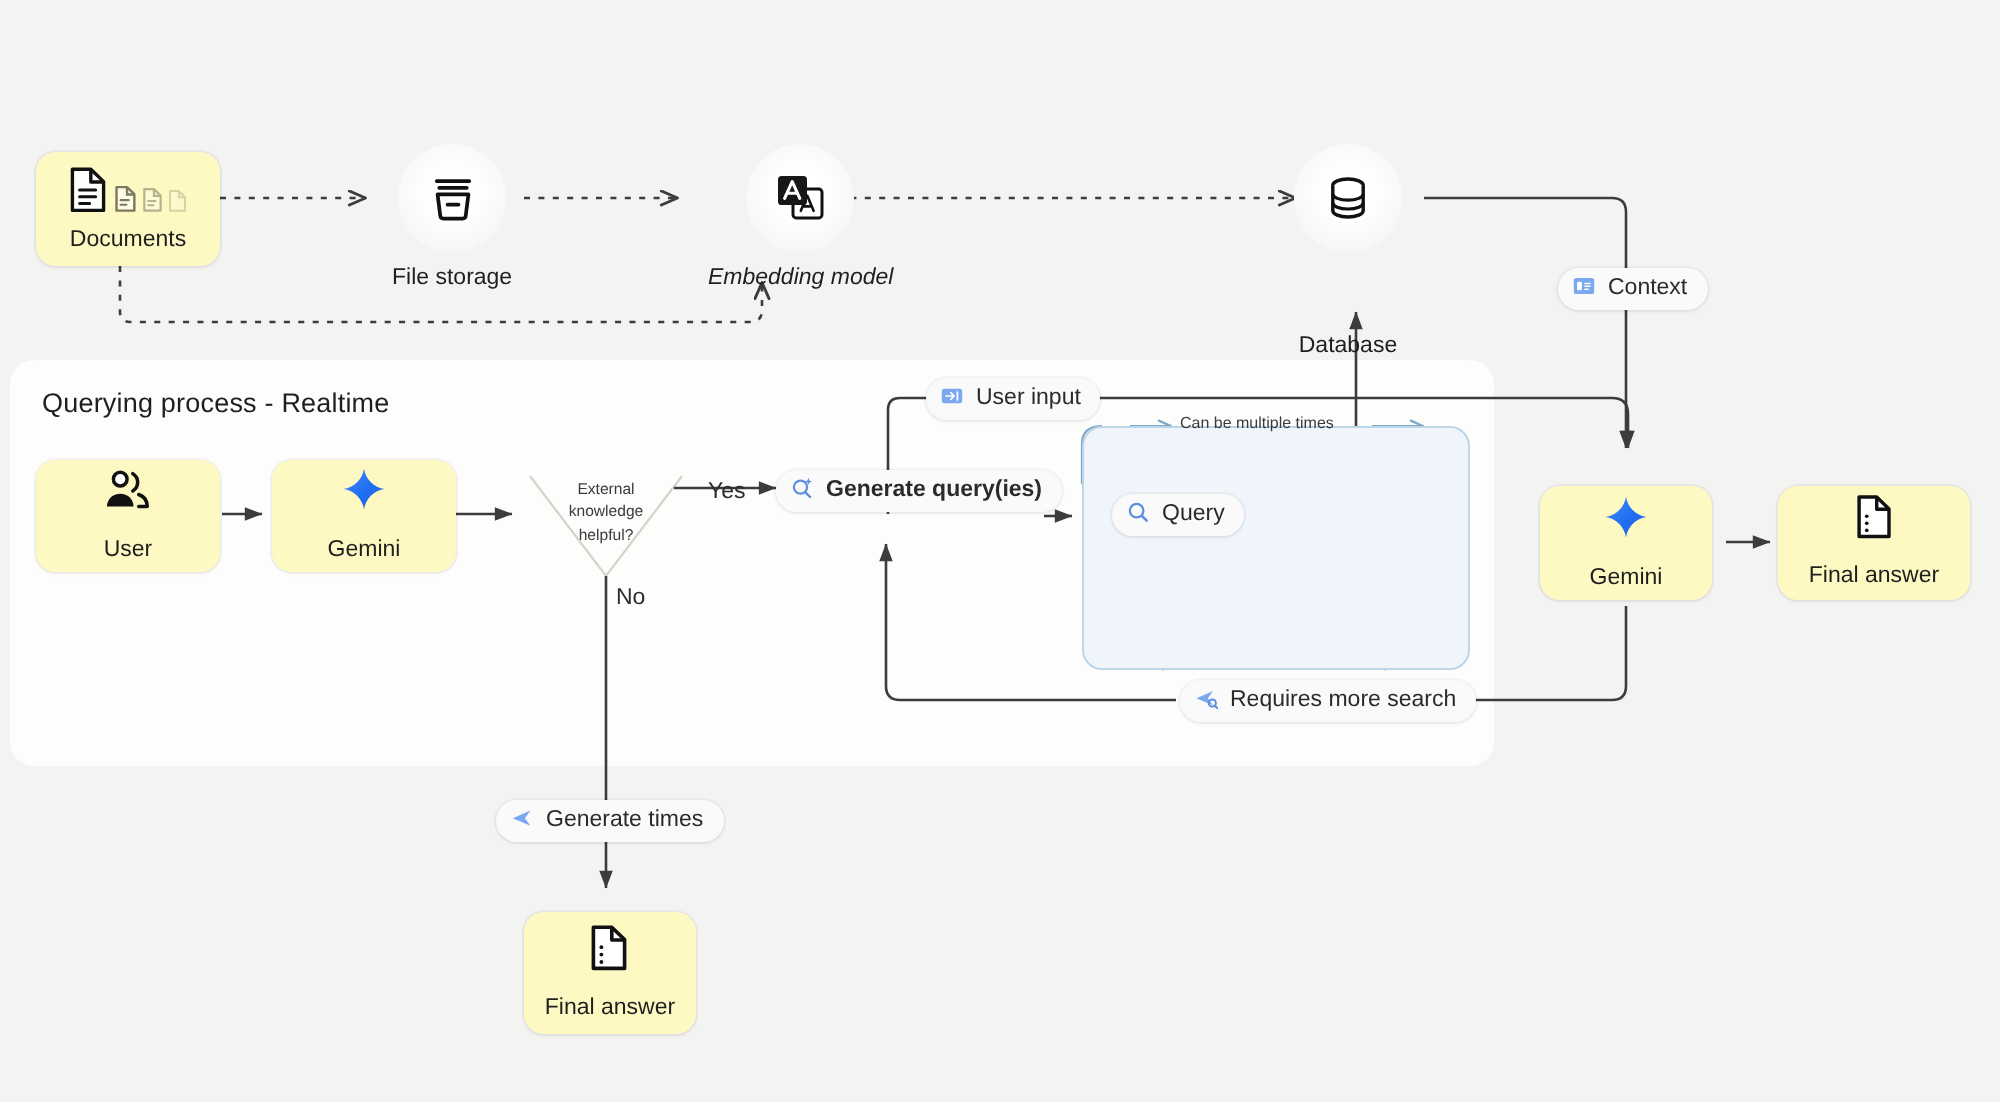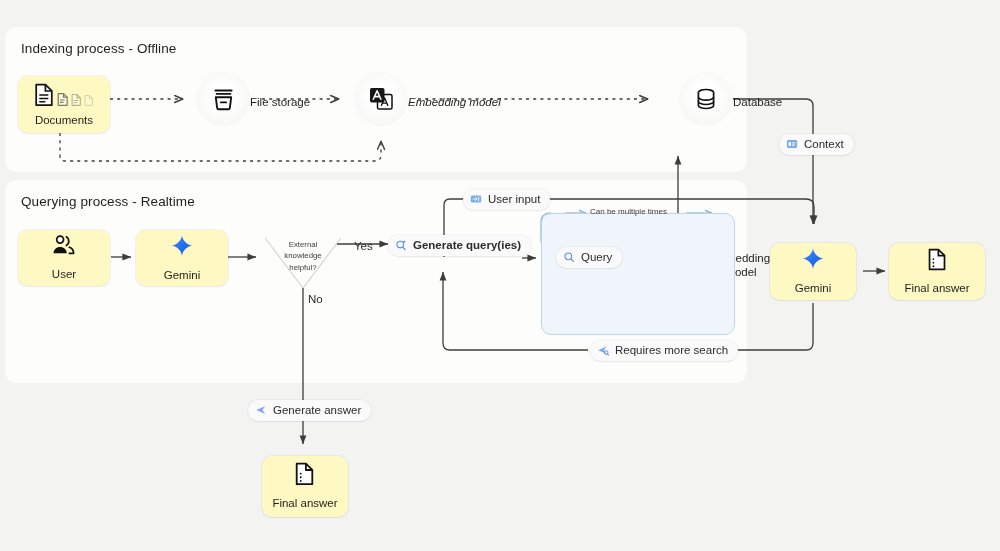--- a/index.html
+++ b/index.html
@@ -47,21 +47,21 @@
     font-size: 11.5px;
     color: #1f1f1f;
     white-space: nowrap;
     line-height: 1.15;
     text-align: center;
   }
 
   
   .chip {
     position: absolute;
-    display: flex; flex-direction: row;
+    display: flex; flex-direction: column;
     align-items: center;
   }
   .chip .blob {
     width: 54px; height: 54px;
     border-radius: 50%;
     background: radial-gradient(circle at 50% 45%, #ffffff 30%, #f7f7f6 72%, #f1f1ef 100%);
     display: flex; align-items: center; justify-content: center;
   }
   .chip .lbl {
     margin-top: 7px;
@@ -121,23 +121,20 @@
   }
 
   svg.layer { position: absolute; inset: 0; width: 1000px; height: 551px; }
   #arrows-under { z-index: 0; }
 </style>
 </head>
 <body>
 
 <div id="stage">
 
-  <div class="panel" id="panel-indexing">
-    <div class="panel-title">Indexing process - Offline</div>
-  </div>
   <div class="panel" id="panel-querying">
     <div class="panel-title">Querying process - Realtime</div>
   </div>
 
   <svg class="layer" id="arrows-under" viewBox="0 0 1000 551">
     <defs>
       <marker id="ah" markerWidth="9" markerHeight="9" refX="7.2" refY="3.2" orient="auto">
         <path d="M0.6,0.6 L7.4,3.2 L0.6,5.8 Z" fill="#3c3c3c"></path>
       </marker>
       <marker id="ah-open" markerWidth="9" markerHeight="9" refX="7.4" refY="3.2" orient="auto">
@@ -272,21 +269,21 @@
       <svg width="26" height="26" viewBox="0 0 26 26" fill="none" aria-hidden="true">
         <rect x="9.5" y="8.5" width="14.5" height="14.5" rx="1.6" fill="#fff" stroke="#111" stroke-width="1.5"></rect>
         <path d="M13.4 19.4l3.2-7.6 3.2 7.6M14.6 17.2h4" stroke="#111" stroke-width="1.3" stroke-linecap="round" stroke-linejoin="round"></path>
         <rect x="2" y="2" width="14.5" height="14.5" rx="1.8" fill="#171717"></rect>
         <path d="M5.3 13.2l3.8-8.4 3.8 8.4M6.8 10.6h4.8" stroke="#fff" stroke-width="1.55" stroke-linecap="round" stroke-linejoin="round"></path>
       </svg>
     </span>
     <span class="lbl">Embedding model</span>
   </div>
 
-  <div class="chip" id="node-database" style="left:679px; top:72px;">
+  <div class="chip" id="node-database" style="left:647px; top:72px;gap:34px;">
     <span class="blob">
       <svg width="24" height="24" viewBox="0 0 24 24" fill="none" aria-hidden="true">
         <ellipse cx="12" cy="5.6" rx="7.6" ry="3.1" fill="#fff" stroke="#111" stroke-width="1.7"></ellipse>
         <path d="M4.4 5.6v12.8c0 1.7 3.4 3.1 7.6 3.1s7.6-1.4 7.6-3.1V5.6" fill="#fff" stroke="#111" stroke-width="1.7" stroke-linejoin="round"></path>
         <path d="M4.4 10c0 1.7 3.4 3.1 7.6 3.1s7.6-1.4 7.6-3.1" stroke="#111" stroke-width="1.6"></path>
         <path d="M4.4 14.4c0 1.7 3.4 3.1 7.6 3.1s7.6-1.4 7.6-3.1" stroke="#111" stroke-width="1.6"></path>
       </svg>
     </span>
     <span class="lbl">Database</span>
   </div>
@@ -436,16 +433,16 @@
     </span>
     <span class="ptxt">Requires more search</span>
   </div>
 
   <div class="pill" id="pill-generate-answer" style="left:248px; top:400px;">
     <span>
       <svg width="12" height="12" viewBox="0 0 16 16" fill="none" aria-hidden="true">
         <path d="M1.8 8.1L13.6 3 10 8.1 13.6 13.2z" fill="#7aa9ef"></path>
       </svg>
     </span>
-    <span class="ptxt">Generate answer</span>
+    <span class="ptxt">Generate times</span>
   </div>
 
 </div>
 
 </body></html>

